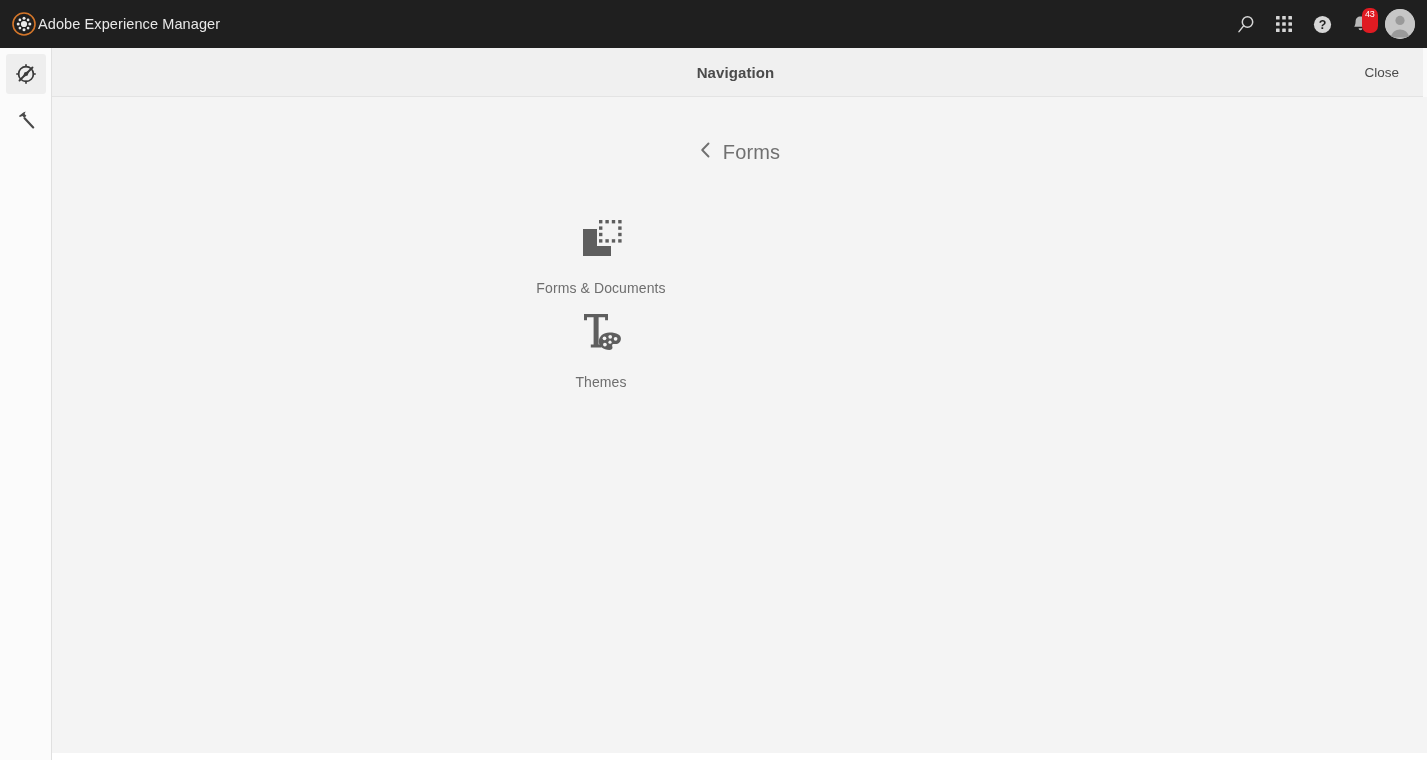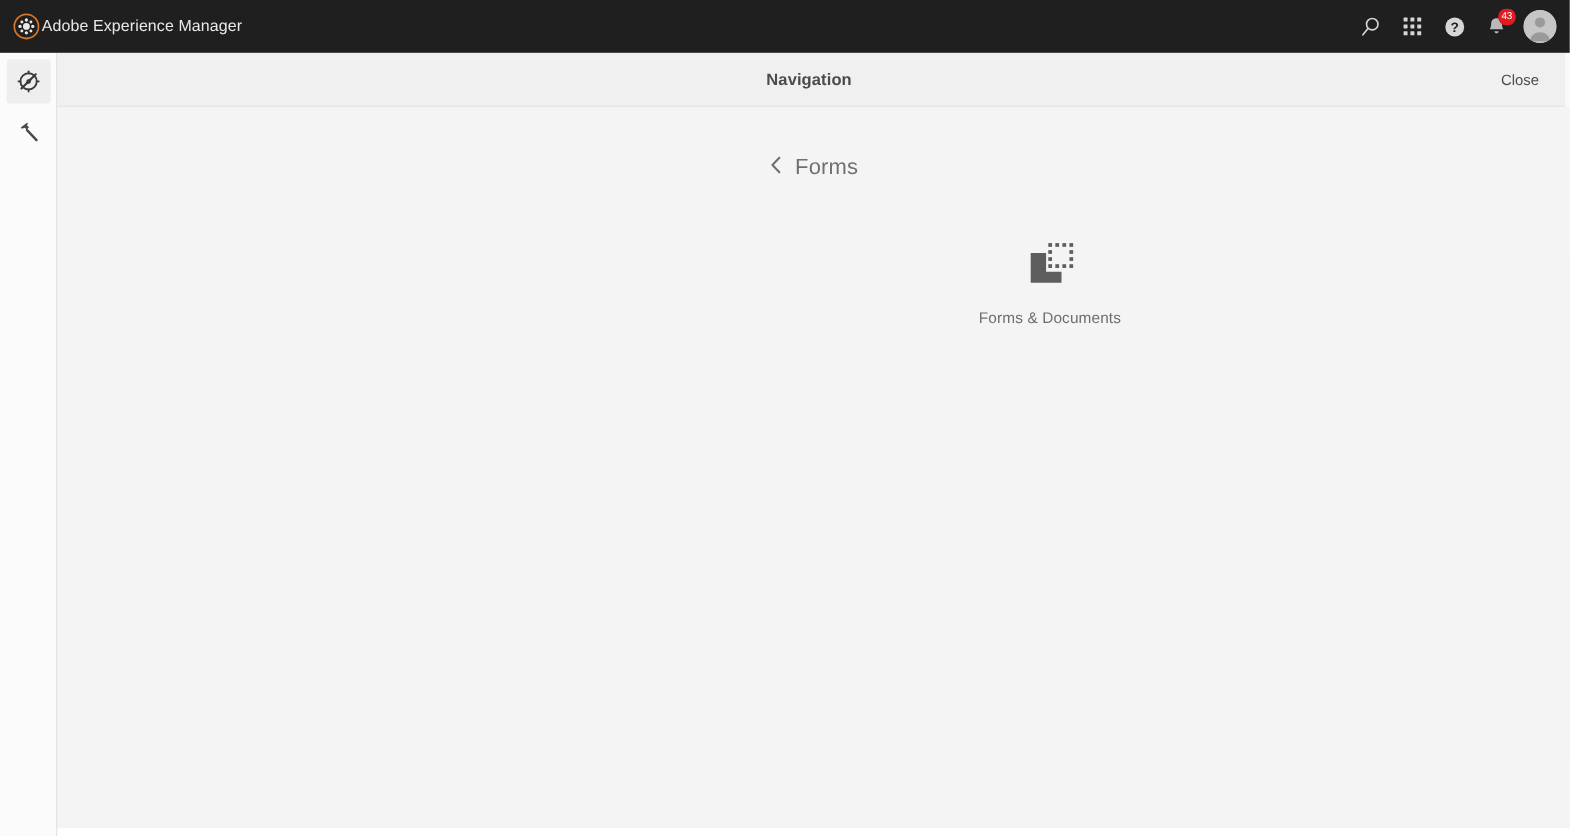--- a/index.html
+++ b/index.html
@@ -68,21 +68,21 @@
     background: transparent;
     border: none;
   }
   .tb-btn svg { display: block; }
 
   .badge {
     position: absolute;
     top: 8px;
     left: 21px;
     min-width: 15px;
-    height: 15px;
+    height: 25px;
     padding: 0 3px;
     border-radius: 7px;
     background: #e01b22;
     color: #ffffff;
     font-size: 9px;
     line-height: 13px;
     text-align: center;
     font-family: "Liberation Sans", sans-serif;
     letter-spacing: -0.2px;
   }
@@ -200,20 +200,21 @@
     color: #707070;
     letter-spacing: 0.15px;
   }
 
   .tiles {
     display: flex;
     justify-content: center;
     gap: 0px;
     margin-top: 38px;
     padding-left: 430px;
+    flex-direction: column;
   }
 
   .tile {
     width: 238px;
     display: flex;
     flex-direction: column;
     align-items: center;
     cursor: pointer;
     padding-top: 8px;
   }
@@ -381,17 +382,33 @@
             <rect x="30.4" y="27.2" width="3.4" height="3.4"></rect>
             <rect x="24" y="27.2" width="3.4" height="3.4"></rect>
             <rect x="24" y="20.8" width="3.4" height="3.4"></rect>
             <rect x="24" y="14.4" width="3.4" height="3.4"></rect>
           </g>
         </svg>
       </span>
       <span class="tile-label">Forms &amp; Documents</span>
     </div>
 
+    <div class="tile">
+      <span class="tile-icon">
+        <svg width="52" height="52" viewBox="0 0 52 52" xmlns="http://www.w3.org/2000/svg">
+          <path d="M9 8 H33 V14.2 H30.1 V11.2 H23.6 V38.5 H26.4 V41.6 H15.8 V38.5 H18.6 V11.2 H12 V14.2 H9 Z" fill="#5e5e5e"></path>
+          <path d="M34.4 26.5c-6.0 0-10.6 3.9-10.6 9.0 0 5.0 4.6 8.4 10.6 8.4 2.1 0 3.1-1.1 3.1-2.4 0-0.8-0.4-1.3-0.4-2.0 0-0.8 0.6-1.4 1.5-1.4h1.9c3.2 0 5.4-2.3 5.4-5.7 0-3.4-4.0-5.9-11.5-5.9z" fill="#5e5e5e"></path>
+          <g fill="#f4f4f4">
+            <circle cx="29.5" cy="32.3" r="1.85"></circle>
+            <circle cx="35.2" cy="30.8" r="1.85"></circle>
+            <circle cx="40.6" cy="32.8" r="1.85"></circle>
+            <circle cx="29.9" cy="38.6" r="1.85"></circle>
+            <circle cx="35.0" cy="36.2" r="1.6"></circle>
+          </g>
+        </svg>
+      </span>
+      <span class="tile-label">Themes</span>
+    </div>
 
   </div>
 </div>
 
 <div class="footer-strip"></div>
 
 </body></html>

